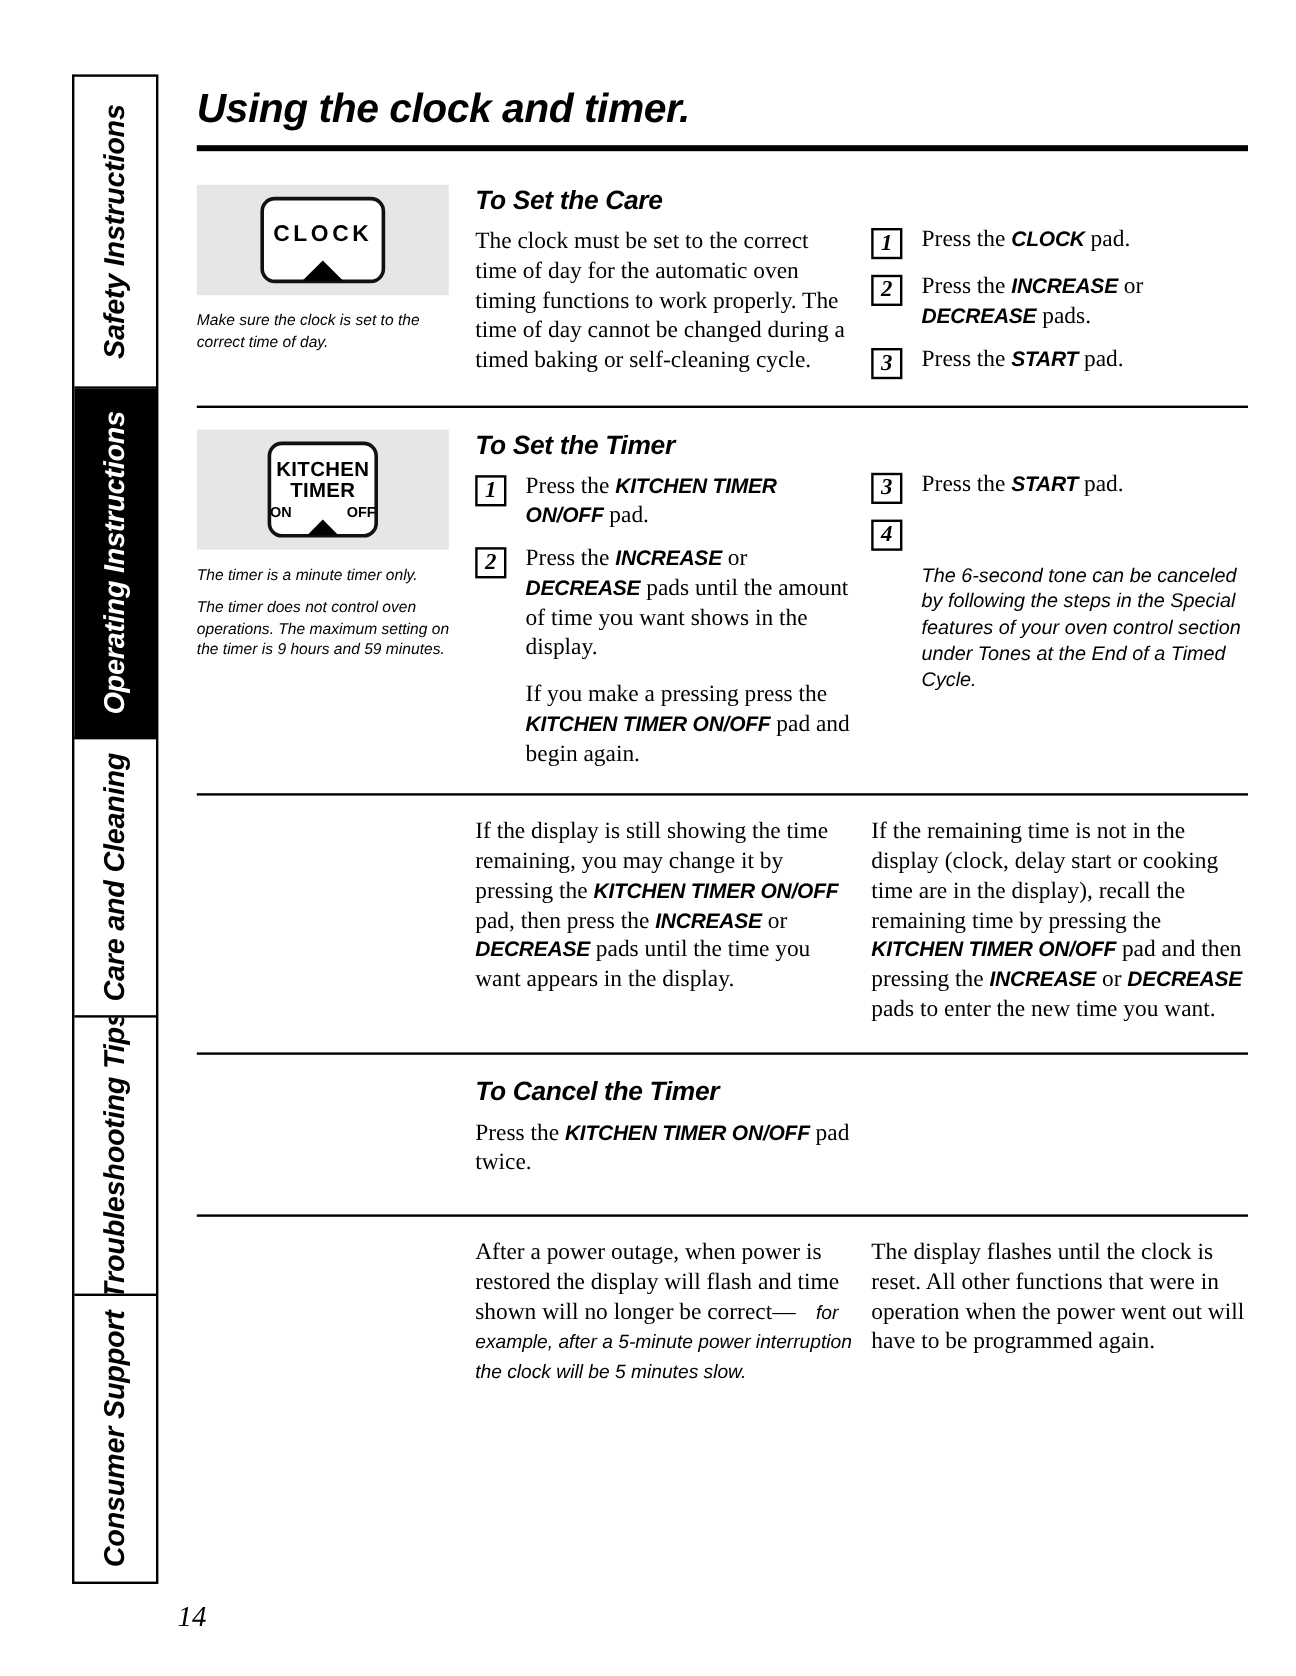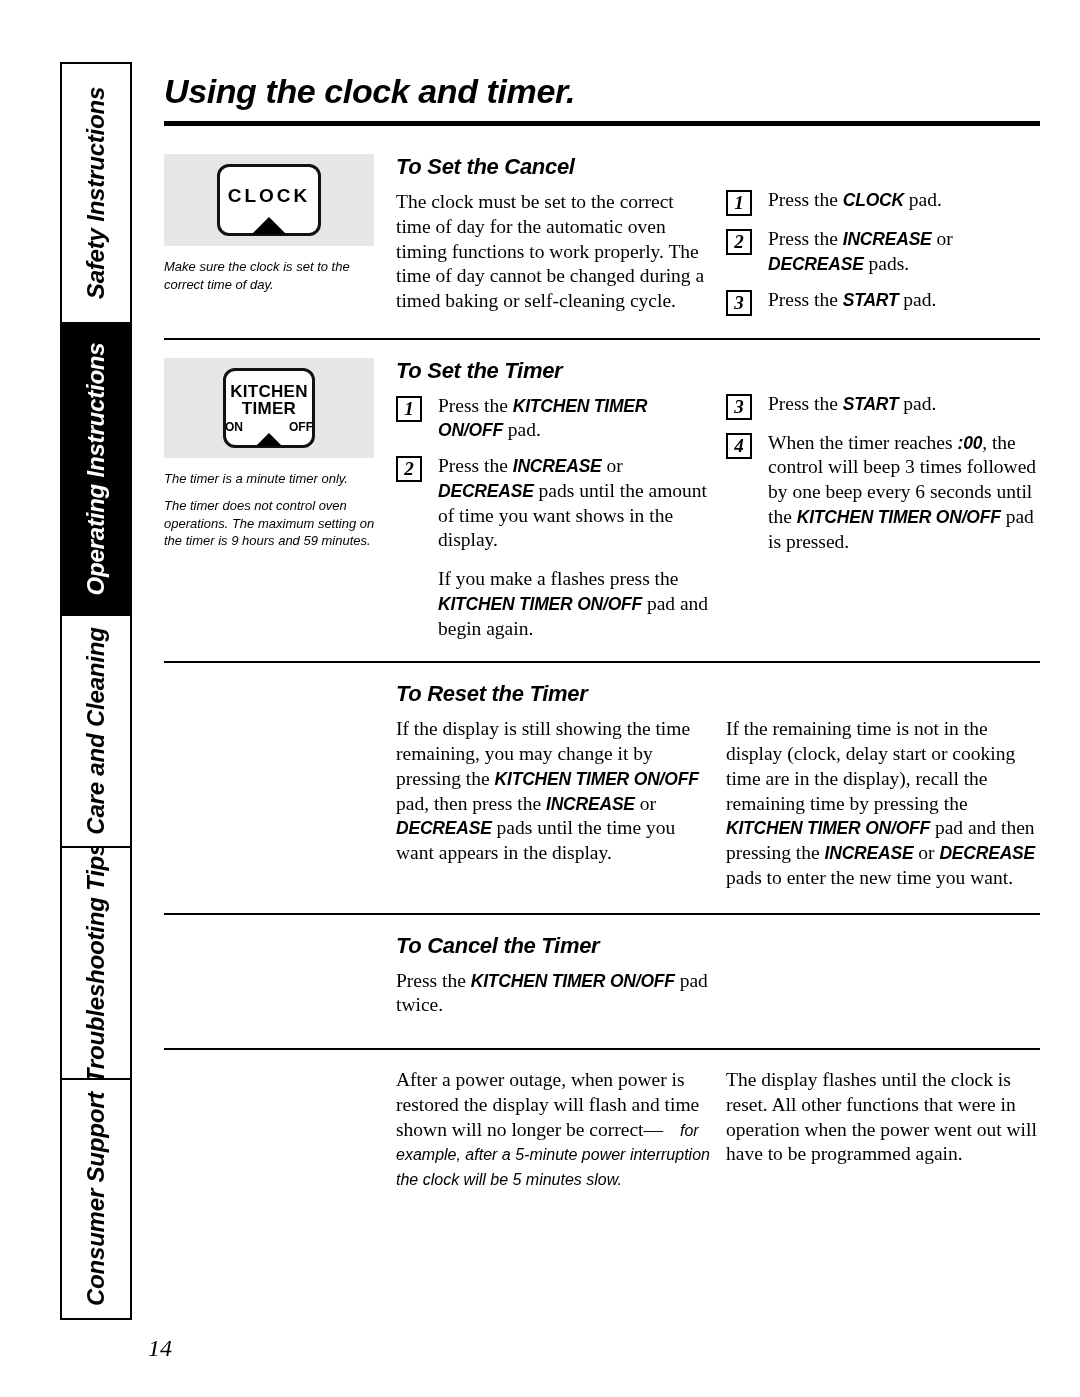--- a/index.html
+++ b/index.html
@@ -276,21 +276,21 @@
             <span>CLOCK</span>
             <span class="tri"></span>
           </div>
         </div>
         <div class="caption">
           <p>Make sure the clock is set to the correct time of day.</p>
         </div>
       </div>
 
       <div class="col-mid">
-        <div class="sec-head">To Set the Cancel</div>
+        <div class="sec-head">To Set the Care</div>
         <p class="body">The clock must be set to the correct time of day for the automatic oven timing functions to work properly. The time of day cannot be changed during a timed baking or self-cleaning cycle.</p>
       </div>
 
       <div class="col-right" style="padding-top:34px;">
         <div class="step">
           <div class="step-num">1</div>
           <div class="step-text"><span>Press the </span><span class="kw">CLOCK</span><span> pad.</span></div>
         </div>
         <div class="step">
           <div class="step-num">2</div>
@@ -328,39 +328,38 @@
       <div class="col-mid">
         <div class="sec-head">To Set the Timer</div>
         <div class="step">
           <div class="step-num">1</div>
           <div class="step-text"><span>Press the </span><span class="kw">KITCHEN TIMER ON/OFF</span><span> pad.</span></div>
         </div>
         <div class="step">
           <div class="step-num">2</div>
           <div class="step-text"><span>Press the </span><span class="kw">INCREASE</span><span> or </span><span class="kw">DECREASE</span><span> pads until the amount of time you want shows in the display.</span></div>
         </div>
-        <p class="body" style="margin-left:42px;margin-top:14px;"><span>If you make a flashes press the </span><span class="kw">KITCHEN TIMER ON/OFF</span><span> pad and begin again.</span></p>
+        <p class="body" style="margin-left:42px;margin-top:14px;"><span>If you make a pressing press the </span><span class="kw">KITCHEN TIMER ON/OFF</span><span> pad and begin again.</span></p>
       </div>
 
       <div class="col-right" style="padding-top:34px;">
         <div class="step">
           <div class="step-num">3</div>
           <div class="step-text"><span>Press the </span><span class="kw">START</span><span> pad.</span></div>
         </div>
         <div class="step">
           <div class="step-num">4</div>
-          <div class="step-text"><span>When the timer reaches </span><span class="kw">:00</span><span>, the control will beep 3 times followed by one beep every 6 seconds until the </span><span class="kw">KITCHEN TIMER ON/OFF</span><span> pad is pressed.</span></div>
-        </div>
+        </div>
+        <p class="it-note" style="margin-left:42px;">The 6-second tone can be canceled by following the steps in the Special features of your oven control section under Tones at the End of a Timed Cycle.</p>
       </div>
     </div>
   </div>
 
   <div class="sec-rule" style="margin-top:20px;"></div>
   <div class="section">
-    <div class="sec-head" style="margin-left:232px;">To Reset the Timer</div>
     <div class="cols">
       <div class="col-art"></div>
       <div class="col-mid">
         <p class="body"><span>If the display is still showing the time remaining, you may change it by pressing the </span><span class="kw">KITCHEN TIMER ON/OFF</span><span> pad, then press the </span><span class="kw">INCREASE</span><span> or </span><span class="kw">DECREASE</span><span> pads until the time you want appears in the display.</span></p>
       </div>
       <div class="col-right">
         <p class="body"><span>If the remaining time is not in the display (clock, delay start or cooking time are in the display), recall the remaining time by pressing the </span><span class="kw">KITCHEN TIMER ON/OFF</span><span> pad and then pressing the </span><span class="kw">INCREASE</span><span> or </span><span class="kw">DECREASE</span><span> pads to enter the new time you want.</span></p>
       </div>
     </div>
   </div>

